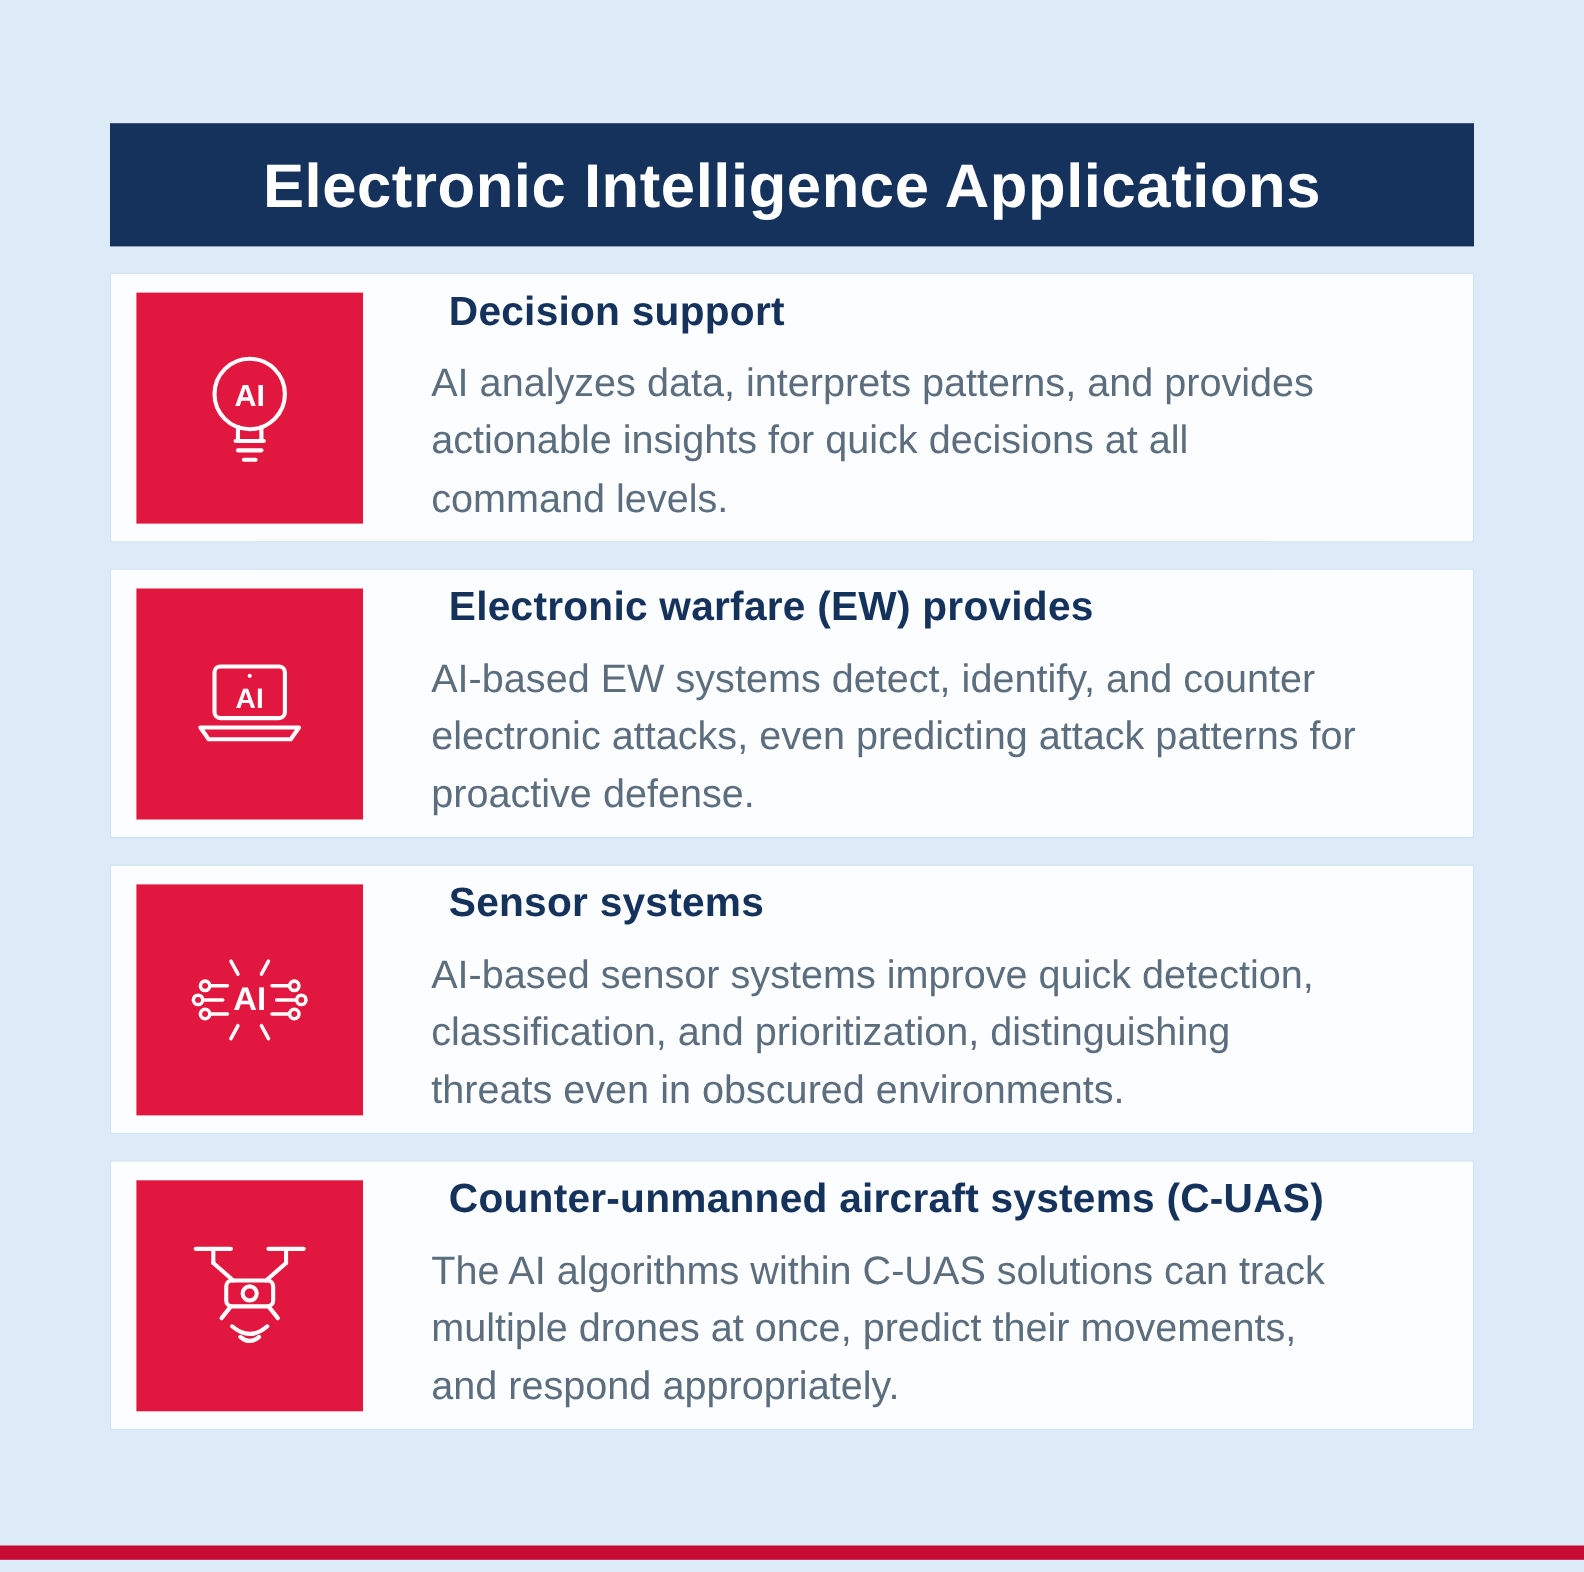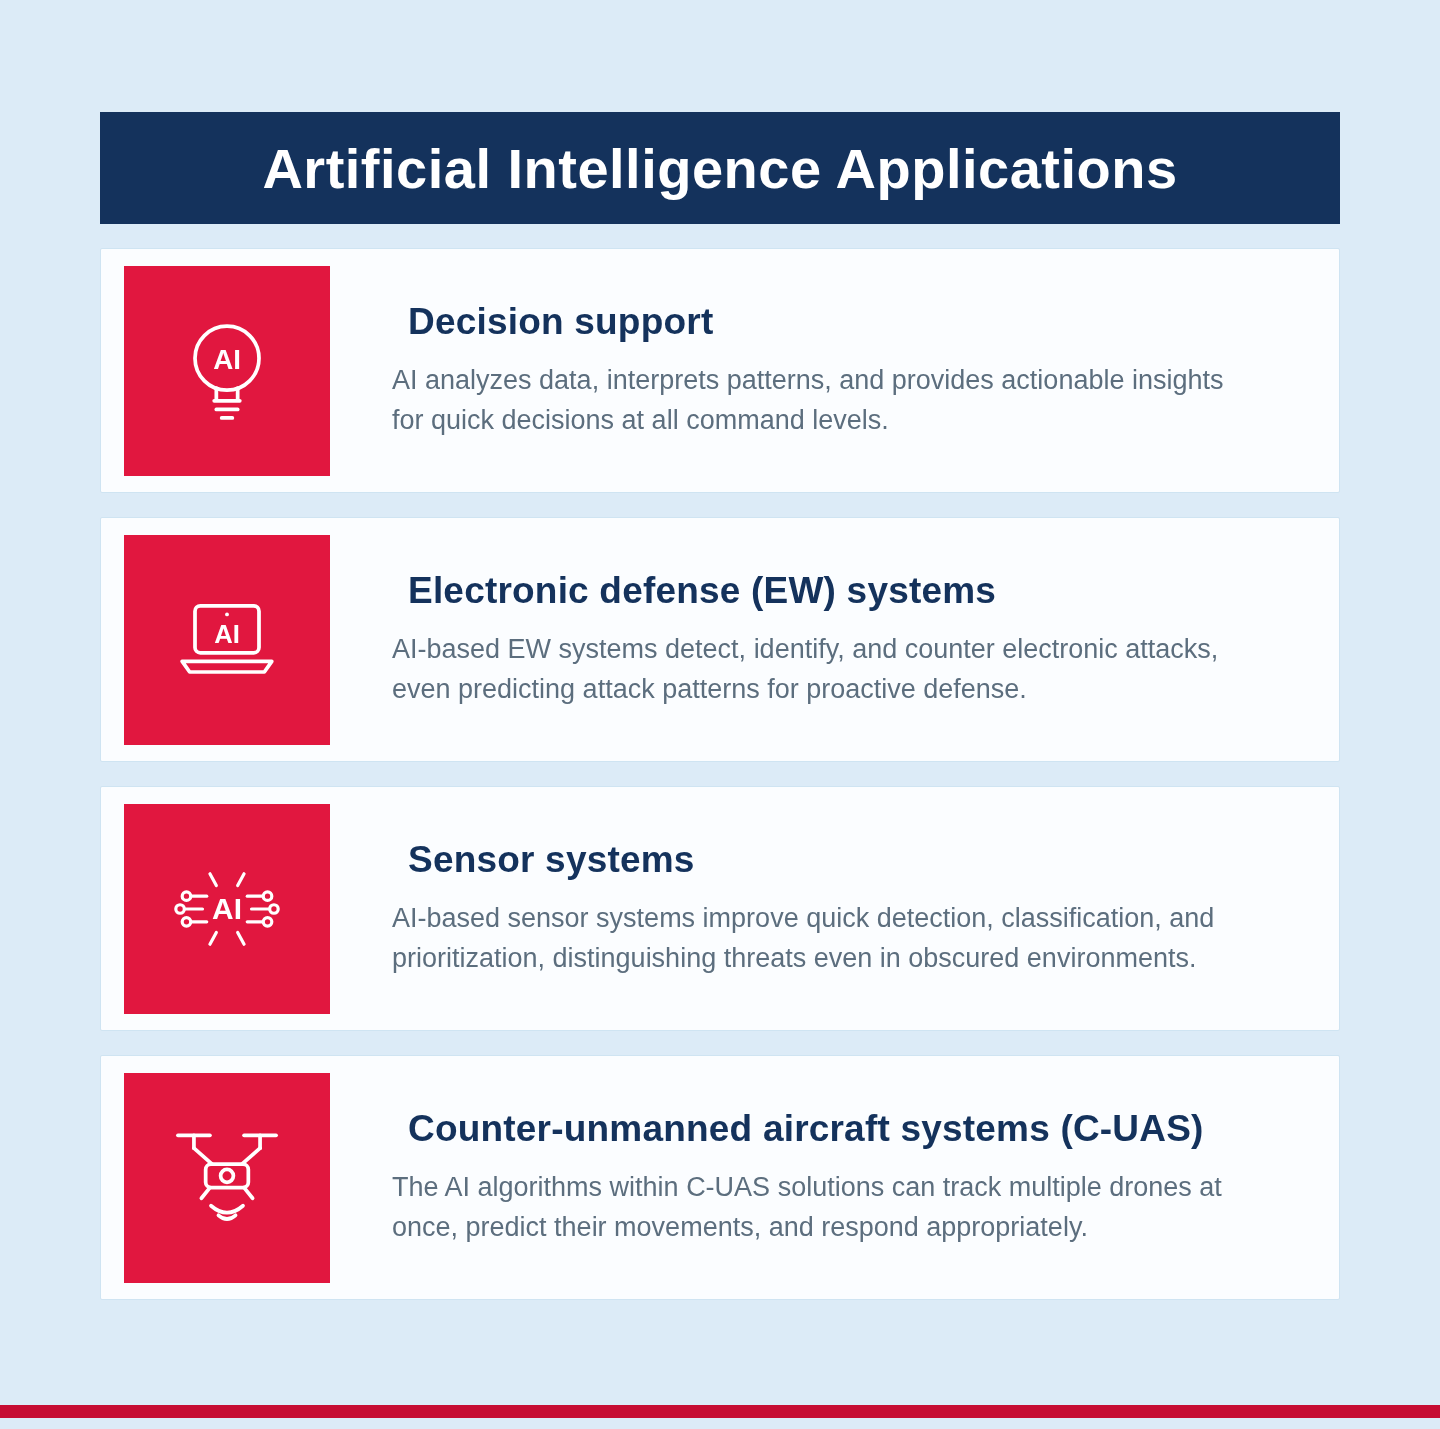--- a/index.html
+++ b/index.html
@@ -86,40 +86,40 @@
   .card-text h2 {
     margin: 0 0 18px 16px;
     color: var(--title-navy);
     font-size: 37px;
     font-weight: 800;
     letter-spacing: 0.2px;
   }
   .card-text p {
     margin: 0;
     color: var(--body-text);
-    font-size: 27px;
+    font-size: 36px;
     line-height: 1.45;
     max-width: 845px;
   }
   .bottom-bar {
     position: absolute;
     left: 0;
     bottom: 11px;
     width: 100%;
     height: 13px;
     background: var(--footer-bar);
   }
 </style>
 </head>
 <body>
 
 <div class="page">
 
   <header class="header">
-    <h1>Artificial Intelligence Applications</h1>
+    <h1>Electronic Intelligence Applications</h1>
   </header>
 
   <main class="cards">
 
     <section class="card">
       <div class="icon-box">
         <span>
           <svg viewBox="0 0 120 120" fill="none" stroke="#ffffff" stroke-width="3.5" stroke-linecap="round" stroke-linejoin="round">
             <circle cx="60" cy="48" r="30"></circle>
             <text x="60" y="58" text-anchor="middle" font-size="26">AI</text>
@@ -142,21 +142,21 @@
         <span>
           <svg viewBox="0 0 120 120" fill="none" stroke="#ffffff" stroke-width="3.5" stroke-linecap="round" stroke-linejoin="round">
             <rect x="30" y="28" width="60" height="44" rx="5"></rect>
             <circle cx="60" cy="36" r="1.8" fill="#ffffff" stroke="none"></circle>
             <text x="60" y="63" text-anchor="middle" font-size="24">AI</text>
             <path d="M18 80 H102 L95 90 H25 Z"></path>
           </svg>
         </span>
       </div>
       <div class="card-text">
-        <h2>Electronic defense (EW) systems</h2>
+        <h2>Electronic warfare (EW) provides</h2>
         <p>AI-based EW systems detect, identify, and counter electronic attacks, even predicting attack patterns for proactive defense.</p>
       </div>
     </section>
 
     <section class="card">
       <div class="icon-box">
         <span>
           <svg viewBox="0 0 120 120" fill="none" stroke="#ffffff" stroke-width="3" stroke-linecap="round" stroke-linejoin="round">
             <text x="60" y="69" text-anchor="middle" font-size="28">AI</text>
             <path d="M41 48 H27"></path>

